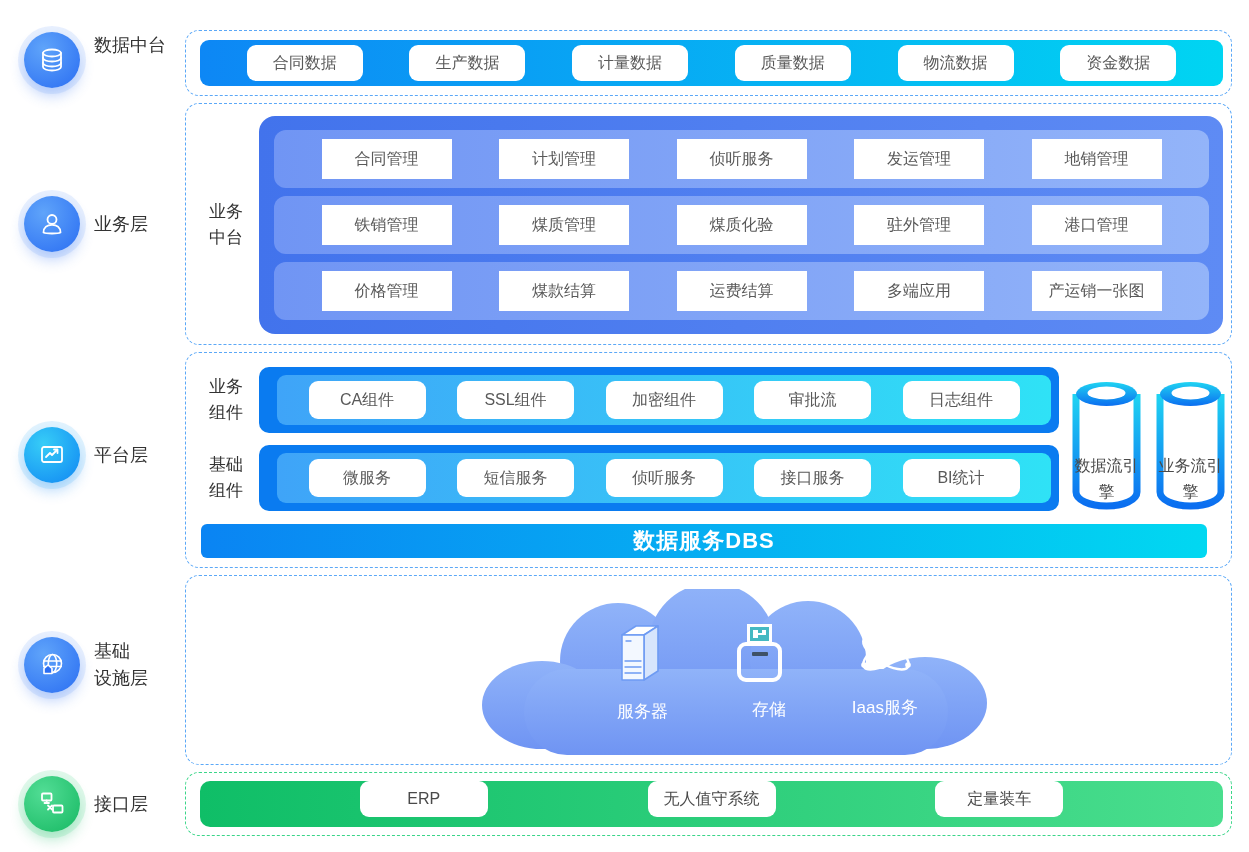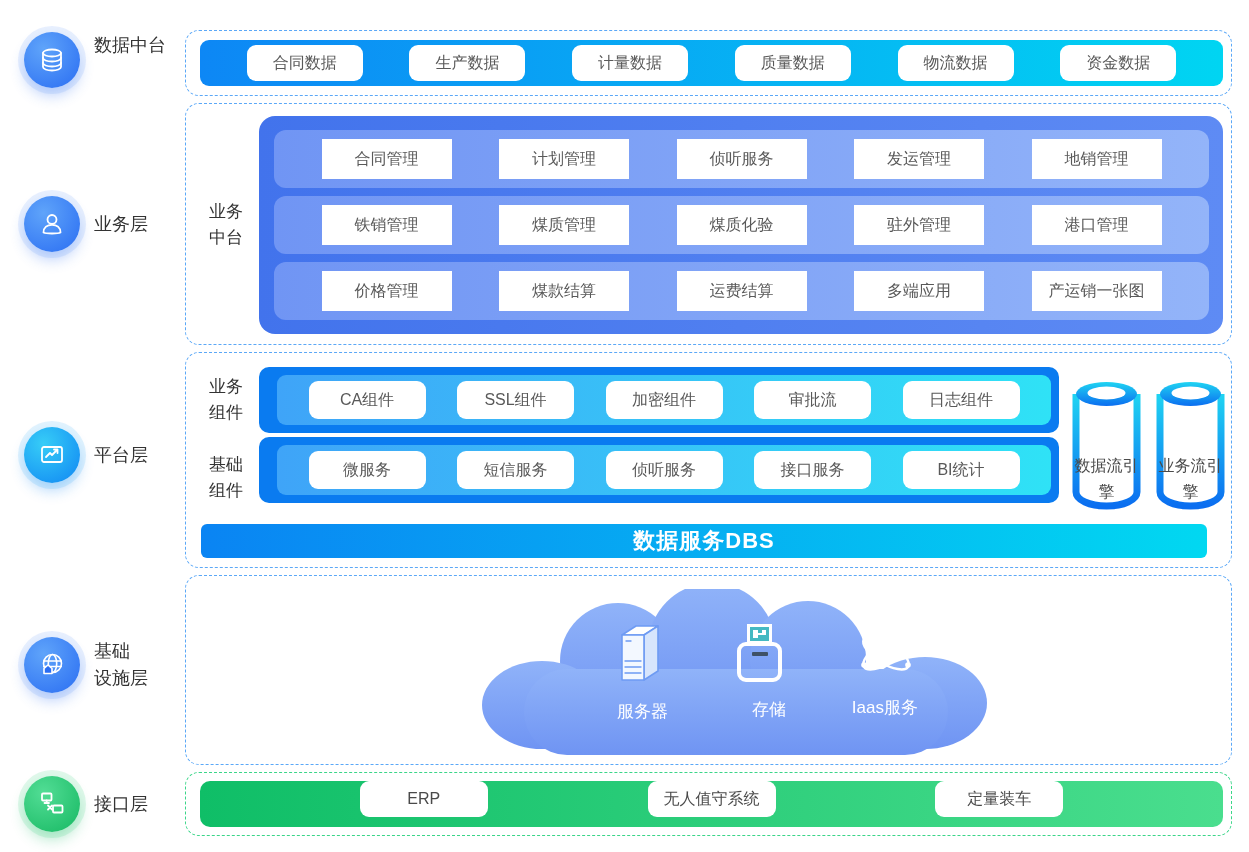--- a/index.html
+++ b/index.html
@@ -170,21 +170,21 @@
 
     <div class="plat-frame" style="top:14px">
       <div class="plat-inner">
         <div class="pill">CA组件</div>
         <div class="pill">SSL组件</div>
         <div class="pill">加密组件</div>
         <div class="pill">审批流</div>
         <div class="pill">日志组件</div>
       </div>
     </div>
-    <div class="plat-frame" style="top:84px">
+    <div class="plat-frame" style="top:92px">
       <div class="plat-inner">
         <div class="pill">微服务</div>
         <div class="pill">短信服务</div>
         <div class="pill">侦听服务</div>
         <div class="pill">接口服务</div>
         <div class="pill">BI统计</div>
       </div>
     </div>
 
     <div class="cylinder" style="left:883px;top:23px">

